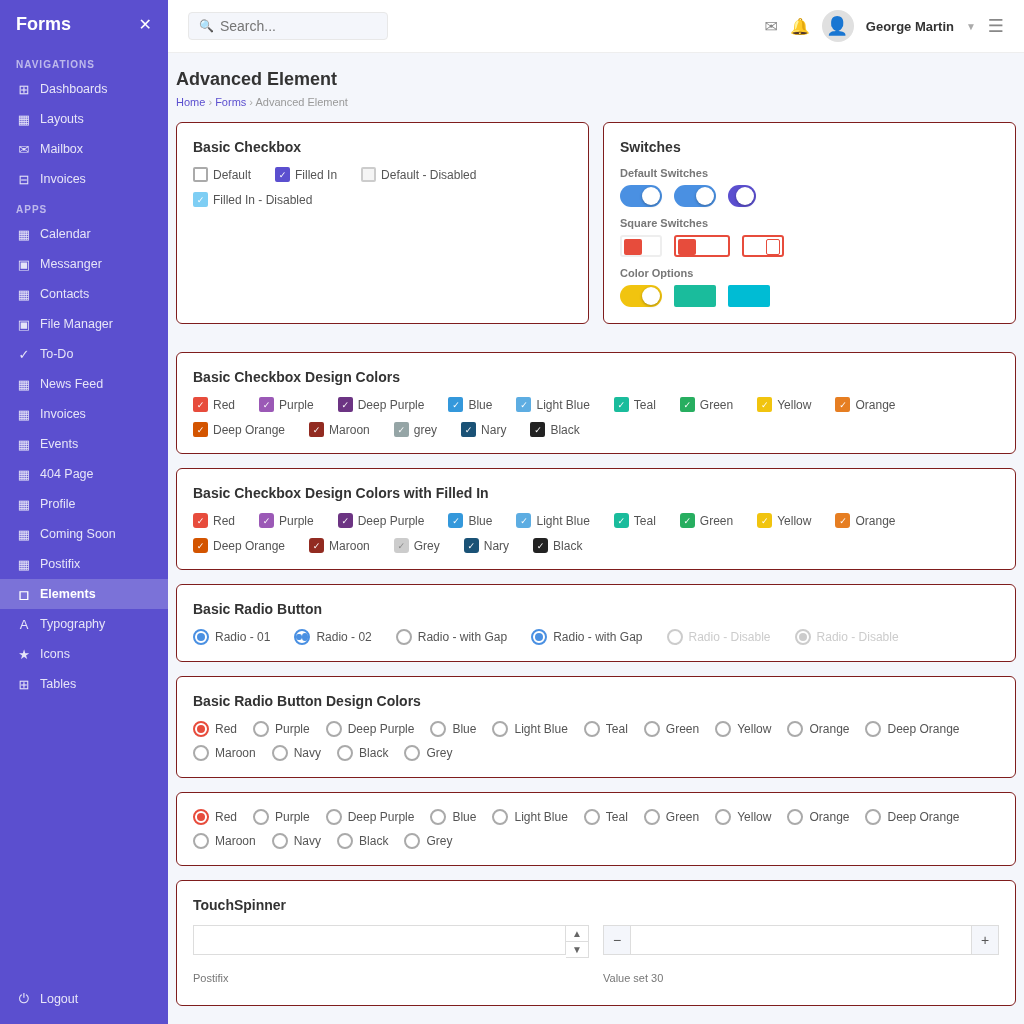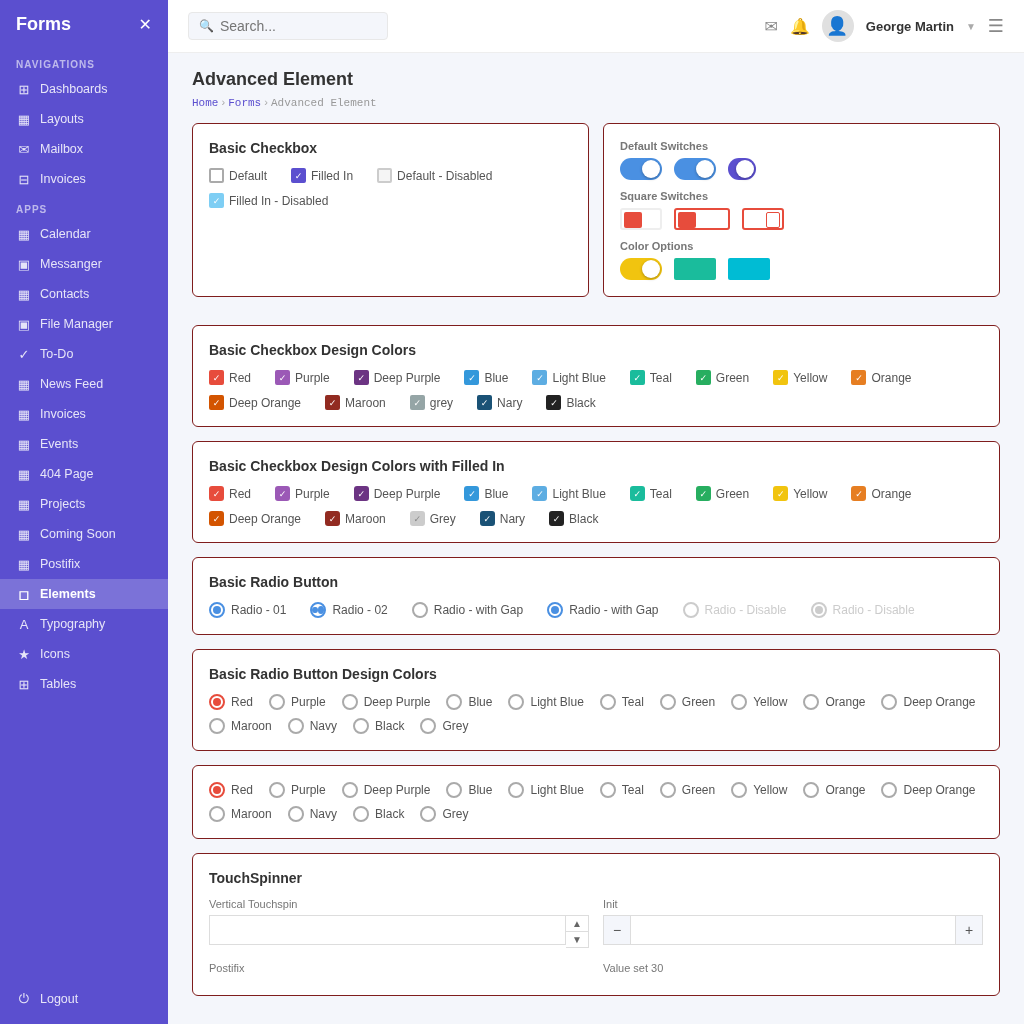--- a/index.html
+++ b/index.html
@@ -19,24 +19,24 @@
     .main { flex: 1; display: flex; flex-direction: column; overflow: hidden; }
     .topbar { background: #fff; border-bottom: 1px solid #eee; padding: 10px 20px; display: flex; align-items: center; justify-content: space-between; flex-shrink: 0; }
     .search-bar { display: flex; align-items: center; background: #f4f6fb; border: 1px solid #e8e8e8; border-radius: 4px; padding: 5px 10px; width: 200px; gap: 6px; }
     .search-bar input { background: none; border: none; outline: none; font-size: 14px; color: #999; width: 100%; }
     .topbar-right { display: flex; align-items: center; gap: 12px; }
     .topbar-icon { color: #888; font-size: 16px; cursor: pointer; }
     .avatar { width: 32px; height: 32px; border-radius: 50%; background: #ccc; overflow: hidden; display: flex; align-items: center; justify-content: center; font-size: 12px; color: #666; }
     .user-name { font-size: 13px; font-weight: 600; color: #333; }
     .topbar-menu { color: #888; font-size: 18px; cursor: pointer; }
 
-    .content { flex: 1; overflow-y: auto; padding: 16px 24px; }
+    .content { flex: 1; overflow-y: auto; padding: 16px 8px; }
     .page-title { font-size: 18px; font-weight: 700; color: #333; margin-bottom: 6px; }
     .breadcrumb { font-size: 11px; color: #aaa; margin-bottom: 14px; }
-    .breadcrumb span { color: #5b4fcf; font-family: Liberation Mono, monospace; }
+    .breadcrumb span { color: #5b4fcf; }
 
     
     .card { background: #fff; border-radius: 6px; border: 1px solid #7f1d1d; padding: 16px; margin-bottom: 14px; }
     .card-title { font-size: 14px; font-weight: 700; color: #333; margin-bottom: 12px; }
     .row-flex { display: flex; flex-wrap: wrap; gap: 10px 24px; align-items: center; }
     .two-col { display: grid; grid-template-columns: 1fr 1fr; gap: 14px; margin-bottom: 14px; }
 
     
     .cb-item { display: flex; align-items: center; gap: 5px; font-size: 12px; color: #555; }
     .cb-box { width: 15px; height: 15px; border: 2px solid #aaa; border-radius: 2px; display: inline-flex; align-items: center; justify-content: center; flex-shrink: 0; }
@@ -143,21 +143,21 @@
     <div class="sidebar-item">
         <span class="sidebar-icon">▦</span>
         <span>Events</span>
       </div>
     <div class="sidebar-item">
         <span class="sidebar-icon">▦</span>
         <span>404 Page</span>
       </div>
     <div class="sidebar-item">
         <span class="sidebar-icon">▦</span>
-        <span>Projects</span>
+        <span>Profile</span>
       </div>
     <div class="sidebar-item">
         <span class="sidebar-icon">▦</span>
         <span>Coming Soon</span>
       </div>
     <div class="sidebar-item">
         <span class="sidebar-icon">▦</span>
         <span>Postifix</span>
       </div>
   </div>
@@ -236,20 +236,21 @@
           <div class="cb-item">
             <div class="cb-box checked-blue" style="background:#7ecef4; border-color:#7ecef4;">
                 <span class="check-mark">✓</span>
               </div>
             <span>Filled In - Disabled</span>
           </div>
         </div>
       </div>
 
       <div class="card">
+        <div class="card-title">Switches</div>
         <div class="sub-label">Default Switches</div>
         <div class="switch-container" style="margin-bottom:10px;">
           <div class="switch on-blue">
             <div class="switch-knob"></div>
           </div>
           <div class="switch on-blue" style="background:#4a90e2;">
             <div class="switch-knob"></div>
           </div>
           <div class="switch on-purple" style="width:28px;">
             <div class="switch-knob" style="left:8px;"></div>
@@ -611,32 +612,30 @@
             <span>Grey</span>
           </div>
       </div>
     </div>
 
     <div class="card">
       <div class="card-title">TouchSpinner</div>
       <div style="display:grid; grid-template-columns:1fr 1fr; gap:14px;">
 
         <div>
-          <div class="spinner-label">Vertical Touchspin</div>
           <div style="display:flex; align-items:stretch;">
             <input class="spinner-input" style="border: 1px solid rgb(221, 221, 221); flex: 1 1 0%;" value="">
             <div style="display:flex; flex-direction:column; border:1px solid #ddd; border-left:none;">
               <div style="padding:2px 6px; cursor:pointer; border-bottom:1px solid #ddd; font-size:10px; color:#666;">▲</div>
               <div style="padding:2px 6px; cursor:pointer; font-size:10px; color:#666;">▼</div>
             </div>
           </div>
         </div>
 
         <div>
-          <div class="spinner-label">Init</div>
           <div class="spinner-group">
             <div class="spinner-btn">−</div>
             <input class="spinner-input" value="" style="">
             <div class="spinner-btn">+</div>
           </div>
         </div>
 
         <div>
           <div class="spinner-label">Postifix</div>
 

